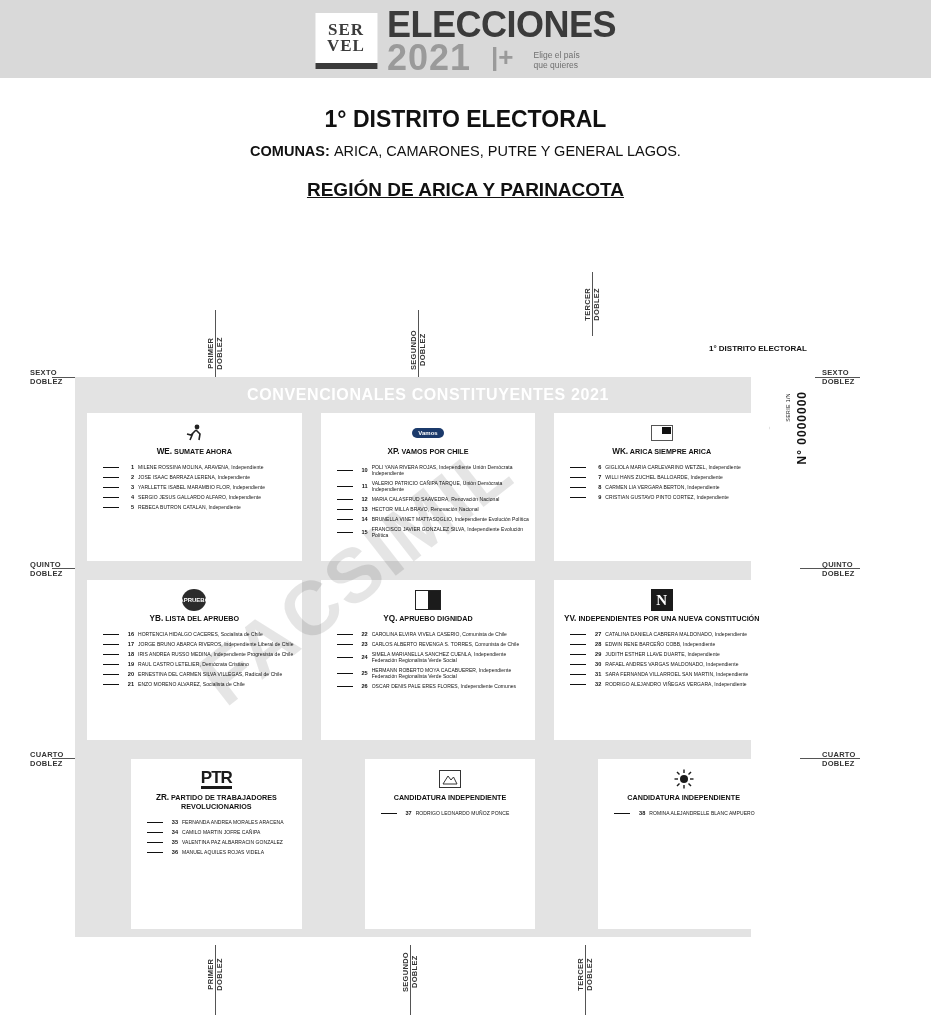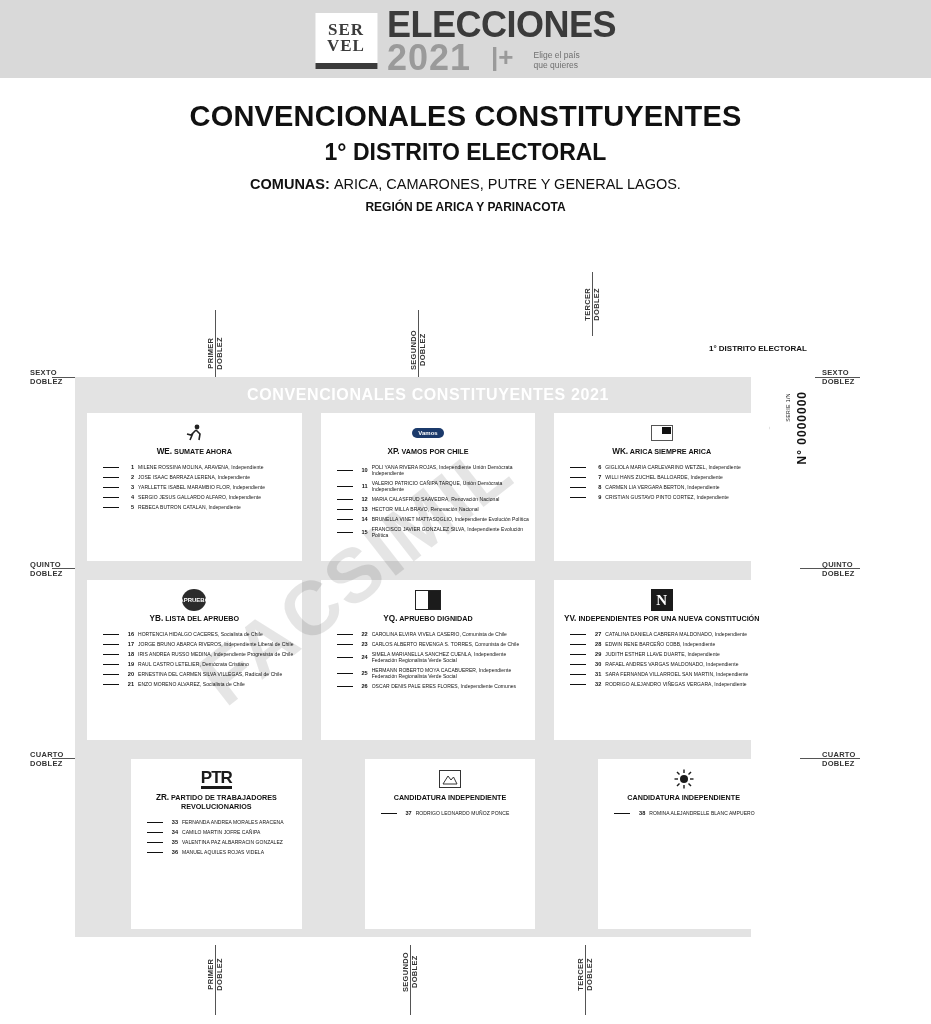--- a/index.html
+++ b/index.html
@@ -42,21 +42,21 @@
   .tagline {
     font-size:8.5px; color:#6f6f6f; line-height:9.5px; padding-bottom:3px;
   }
 
   
   .head-block { position:absolute; left:0; top:100px; width:931px; text-align:center; }
   .h1 { font-size:29px; font-weight:bold; color:#111; letter-spacing:0.2px; }
   .h2 { font-size:23px; font-weight:bold; color:#111; margin-top:6px; }
   .h3 { font-size:14.5px; font-weight:bold; color:#111; margin-top:10px; }
   .h3 span.reg { font-weight:normal;margin-top:44px; }
-  .h4 { font-size:12px; font-weight:bold; color:#111; margin-top:8px; }
+  .h4 { font-size:19px; font-weight:bold; color:#111; margin-top:20px;text-decoration:underline; }
 
   
   .ballot {
     position:absolute; left:75px; top:377px; width:676px; height:560px;
     background:#e3e3e3;
   }
   .ballot-title {
     position:absolute; left:0; top:9px; width:706px; text-align:center;
     font-size:16px; font-weight:bold; color:#ffffff; letter-spacing:0.6px;
   }
@@ -165,21 +165,20 @@
         <div class="tagline">
           <div>Elige el país</div>
           <div>que quieres</div>
         </div>
       </div>
     </div>
   </div>
 </div>
 
 <div class="head-block">
-  <div class="h1">CONVENCIONALES CONSTITUYENTES</div>
   <div class="h2">1° DISTRITO ELECTORAL</div>
   <div class="h3">
     <span>COMUNAS:</span>
     <span class="reg">ARICA, CAMARONES, PUTRE Y GENERAL LAGOS.</span>
   </div>
   <div class="h4">REGIÓN DE ARICA Y PARINACOTA</div>
 </div>
 
 <div class="tick-v" style="left:215px; top:310px; height:72px;"></div>
 <div class="fold vert" style="left:206px; top:337px;">PRIMER<br>DOBLEZ</div>

